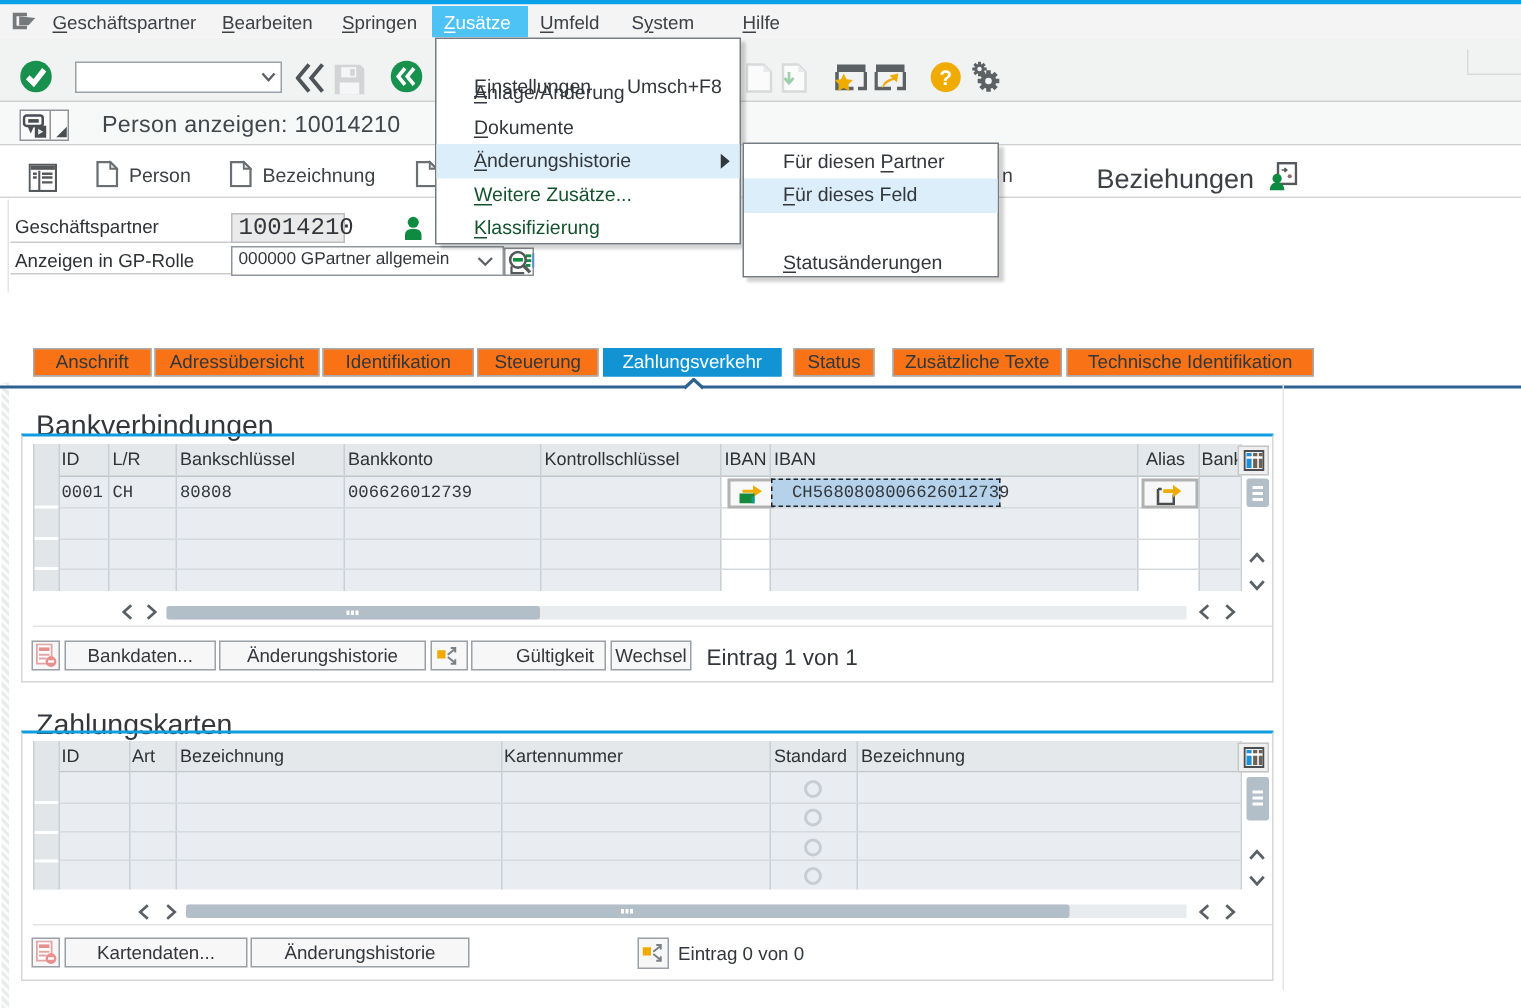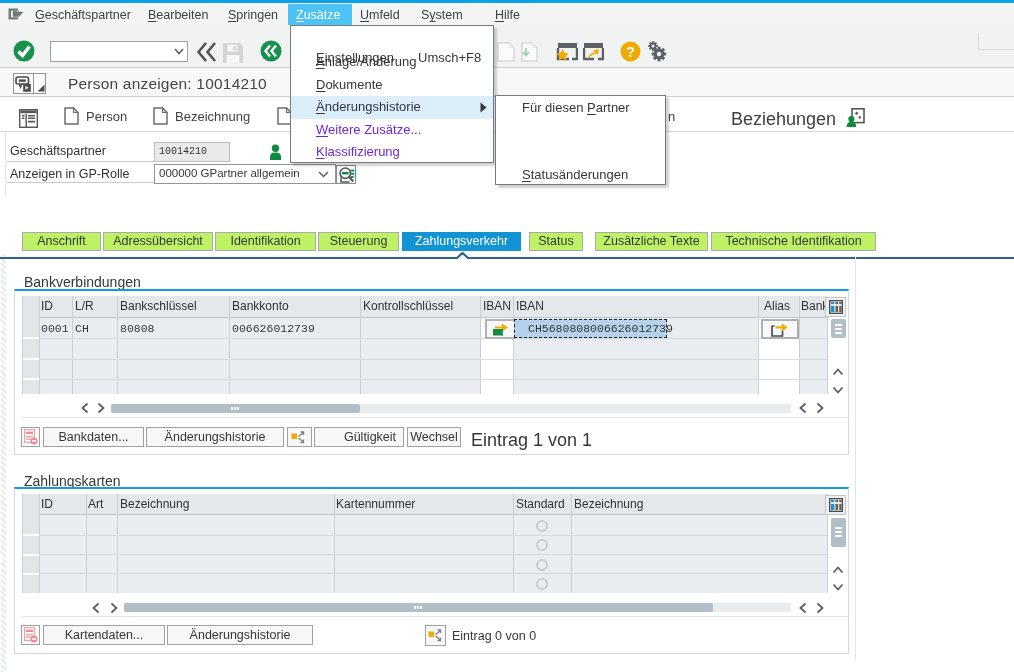--- a/index.html
+++ b/index.html
@@ -8,40 +8,40 @@
   .a{position:absolute;}
   .mono{font-family:"Liberation Mono",monospace;}
   .hline{position:absolute;height:1px;background:#d4d7d9;}
   .vline{position:absolute;width:1px;background:#d4d7d9;}
   
   .mitem{position:absolute;top:5px;height:20px;line-height:20px;font-size:12.5px;color:#3d4145;}
   .mn{text-decoration:underline;text-underline-offset:2px;}
   .menu,.submenu{position:absolute;background:#fff;border:1px solid #747c82;z-index:50;box-shadow:3px 3px 2px rgba(0,0,0,0.18);box-sizing:border-box;}
   .mi{position:absolute;left:0;width:100%;height:22.4px;line-height:22px;font-size:13px;color:#33373b;}
   .mi .t{position:absolute;left:25px;}
-  .mi.dis{color:#6d28d9;}
+  .mi.dis{color:#14532d;}
   .mi.hov{background:#dceefa;}
   .smi .t{position:absolute;left:26px;}
   
   .btn{position:absolute;background:#f7f7f7;border:1px solid #9ba1a6;font-size:12.5px;
        color:#33373b;text-align:center;box-sizing:border-box;}
   
   .tab{position:absolute;top:232px;height:19px;box-sizing:border-box;border:1px solid #a5abb0;
-       background:#bef264;font-size:12.5px;color:#33373b;text-align:center;line-height:17px;}
+       background:#f97316;font-size:12.5px;color:#33373b;text-align:center;line-height:17px;}
   .tab.act{background:#1193d4;border-color:#1193d4;color:#fff;}
   
   .thead{position:absolute;background:#e4e8eb;border-bottom:1px solid #bfc5c9;box-sizing:border-box;}
   .tbody{position:absolute;background:#e9edf1;}
   .hcell{position:absolute;font-size:12px;color:#2e3235;top:3px;}
   .gv{position:absolute;width:1px;background:#c9cfd4;}
   .gh{position:absolute;height:1px;background:#d5dade;}
   .selcol{position:absolute;background:#e2e6e9;}
   .thumb{position:absolute;background:#b2bec8;border-radius:2px;}
   .cellv{position:absolute;font-size:11.5px;color:#33373b;font-family:"Liberation Mono",monospace;}
-  .gblabel{position:absolute;font-size:14px;color:#33373b;}
+  .gblabel{position:absolute;font-size:19px;color:#33373b;}
   .gbox{position:absolute;box-sizing:border-box;border:1px solid #d3d7da;border-top:2px solid #0f9ce0;}
   .fl{position:absolute;font-size:12.5px;color:#2e3235;}
 </style>
 </head>
 <body>
 <div id="p">
 
   <div class="a" style="left:0;top:0;width:1014px;height:3px;background:#0aa1e8;"></div>
 
   <div class="a" id="menubar" style="left:0;top:3px;width:1014px;height:22px;background:#f4f4f4;"></div>
@@ -180,21 +180,21 @@
   <svg class="a" style="left:846px;top:106px;" width="19" height="21" viewBox="0 0 19 21">
     <rect x="6" y="2.8" width="12" height="13.8" fill="#fff" stroke="#55595c" stroke-width="1.6"></rect>
     <path d="M8.5 7.3 h3 m-1.2 -1.3 l1.5 1.3 -1.5 1.3" stroke="#55595c" stroke-width="1.1" fill="none"></path>
     <circle cx="13.8" cy="11.5" r="1.4" fill="#8a6f66"></circle>
     <circle cx="5.4" cy="13" r="3.1" fill="#0f8a41"></circle>
     <path d="M0.5 21 q0.3 -5.5 4.9 -5.5 q4.6 0 4.9 5.5 z" fill="#0f8a41"></path>
   </svg>
 
   <div class="fl" style="left:10px;top:144px;">Geschäftspartner</div>
   <div class="hline" style="left:7px;top:161px;width:147px;background:#cbcbcb;"></div>
-  <div class="a mono" style="left:154px;top:142px;width:76px;height:20px;background:#eaeaea;border:1px solid #bcbcbc;box-sizing:border-box;font-size:10px;line-height:18px;padding-left:4px;color:#33373b;">10014210</div>
+  <div class="a mono" style="left:154px;top:142px;width:76px;height:20px;background:#eaeaea;border:1px solid #bcbcbc;box-sizing:border-box;font-size:16px;line-height:18px;padding-left:4px;color:#33373b;">10014210</div>
   <svg class="a" style="left:269px;top:144px;" width="13" height="16" viewBox="0 0 13 16">
     <circle cx="6.5" cy="4.2" r="3.7" fill="#0f8a41"></circle>
     <path d="M1 16 v-3.5 q0 -4 5.5 -4 q5.5 0 5.5 4 v3.5 z" fill="#0f8a41"></path>
   </svg>
   <div class="fl" style="left:10px;top:167px;">Anzeigen in GP-Rolle</div>
   <div class="hline" style="left:7px;top:182px;width:147px;background:#cbcbcb;"></div>
   <div class="a" style="left:154px;top:164px;width:182px;height:20px;background:#fff;border:1px solid #8f979d;box-sizing:border-box;"></div>
   <div class="a" style="left:159px;top:167px;font-size:11.5px;color:#33373b;">000000 GPartner allgemein</div>
   <svg class="a" style="left:318px;top:171px;" width="11" height="7" viewBox="0 0 11 7">
     <path d="M1 1 L5.5 5.5 L10 1" stroke="#5b6066" stroke-width="1.5" fill="none"></path>
@@ -339,21 +339,21 @@
   <div class="btn" style="left:43px;top:427px;width:101px;height:20px;line-height:18px;">Bankdaten...</div>
   <div class="btn" style="left:146px;top:427px;width:138px;height:20px;line-height:18px;">Änderungshistorie</div>
   <div class="btn" style="left:287px;top:427px;width:25px;height:20px;"></div>
   <svg class="a" style="left:291px;top:430px;" width="16" height="15" viewBox="0 0 16 15">
     <rect x="0.5" y="3.5" width="5.5" height="5.5" fill="#f0ab00"></rect>
     <path d="M7.5 6.5 l5 -4 m0 2.5 v-3 h-3" stroke="#7b8186" stroke-width="1.3" fill="none"></path>
     <path d="M7.5 8 l5 4 m0 -2.5 v3 h-3" stroke="#7b8186" stroke-width="1.3" fill="none"></path>
   </svg>
   <div class="btn" style="left:314px;top:427px;width:90px;height:20px;line-height:18px;padding-left:22px;">Gültigkeit</div>
   <div class="btn" style="left:407px;top:427px;width:54px;height:20px;line-height:18px;">Wechsel</div>
-  <div class="a" style="left:471px;top:430px;font-size:18px;color:#33373b;">Eintrag 1 von 1</div>
+  <div class="a" style="left:471px;top:430px;font-size:15px;color:#33373b;">Eintrag 1 von 1</div>
 
   <div class="gblabel" style="left:24px;top:472.5px;">Zahlungskarten</div>
   <div class="gbox" style="left:14px;top:487px;width:835px;height:167px;"></div>
 
   <div class="hline" style="left:22px;top:493.5px;width:805px;background:#c6ccd0;"></div>
   <div class="thead" style="left:22px;top:494px;width:805px;height:21px;"></div>
   <div class="hcell" style="left:41px;top:496.5px;">ID</div>
   <div class="hcell" style="left:88px;top:496.5px;">Art</div>
   <div class="hcell" style="left:120px;top:496.5px;">Bezeichnung</div>
   <div class="hcell" style="left:336px;top:496.5px;">Kartennummer</div>
@@ -466,17 +466,20 @@
       </div>
     <div class="mi dis" style="top:115px;">
         <span class="t"><span class="mn">K</span>lassifizierung</span>
       </div>
   </div>
 
   <div class="submenu" style="left:495px;top:95px;width:171px;height:90px;">
     <div class="mi smi" style="top:1px;">
         <span class="t">Für diesen <span class="mn">P</span>artner</span>
       </div>
+    <div class="mi smi hov" style="top:23.4px;">
+        <span class="t"><span class="mn">F</span>ür dieses Feld</span>
+      </div>
     <div class="mi smi" style="top:68.2px;">
         <span class="t"><span class="mn">S</span>tatusänderungen</span>
       </div>
   </div>
 </div>
 
 </body></html>

